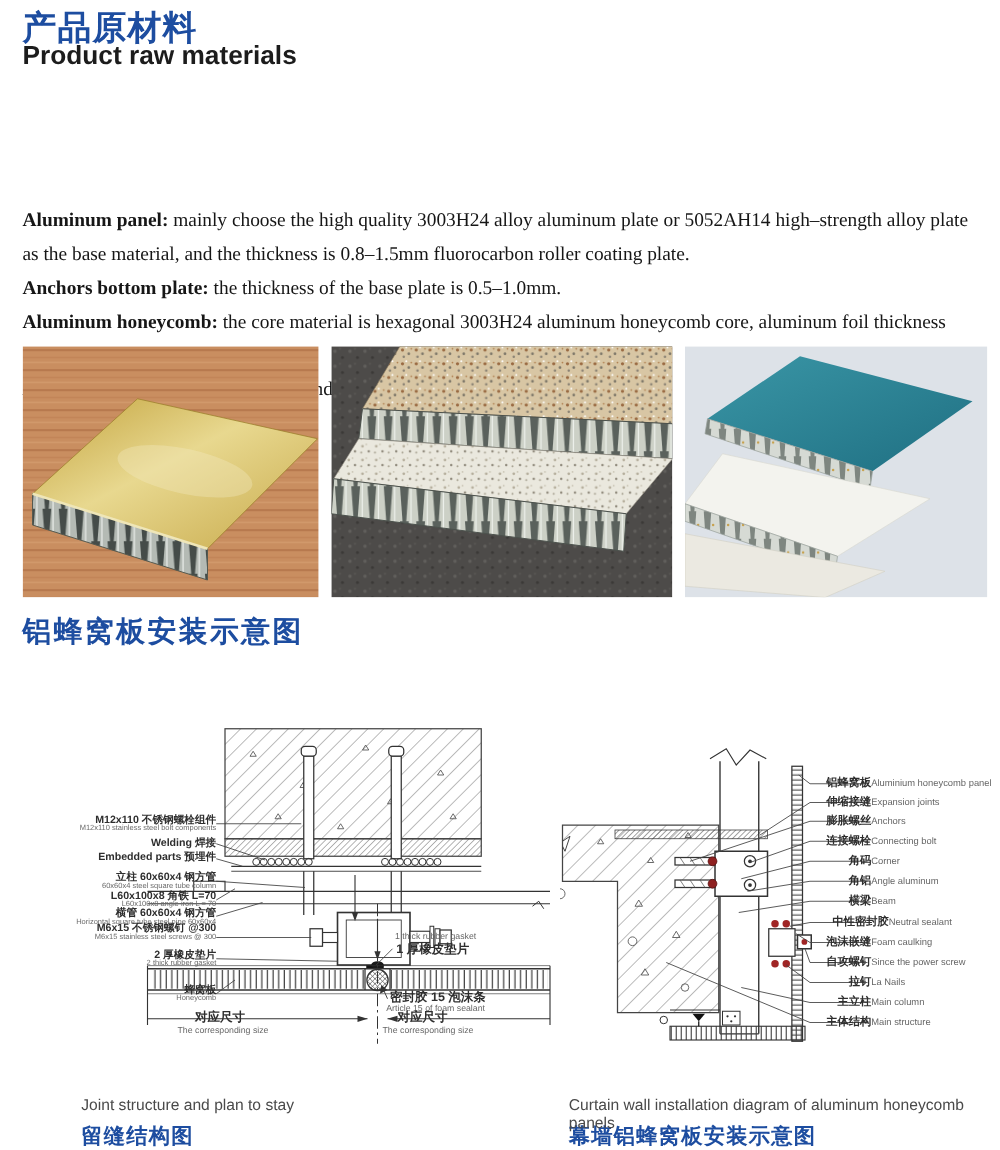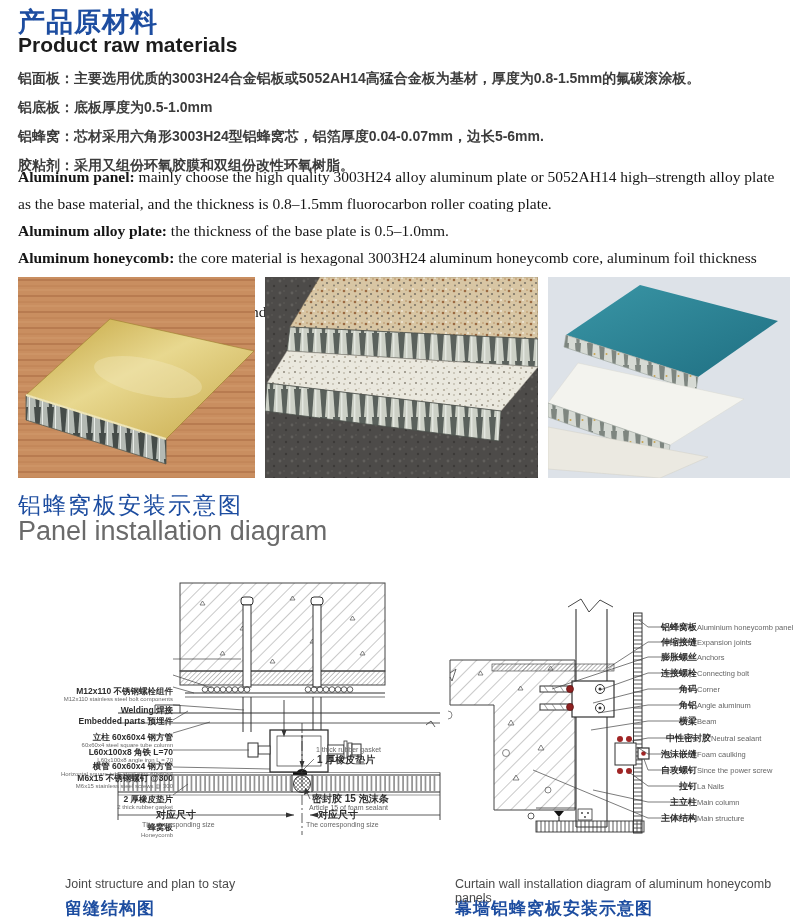--- a/index.html
+++ b/index.html
@@ -11,58 +11,52 @@
   .specs{position:absolute;left:18px;top:64px;width:770px;}
   .spec-line{font-size:14px;font-weight:bold;color:#3c3c3c;line-height:29px;white-space:nowrap;}
   .paras{position:absolute;left:18px;top:163px;width:766px;font-family:"Liberation Serif",serif;
          font-size:15.5px;line-height:27px;color:#161616;}
   .paras p{margin:0;}
   .lead{font-weight:bold;}
   
   .photos{position:absolute;left:18px;top:277px;width:772px;height:201px;display:flex;gap:10px;}
   .photo{height:201px;overflow:hidden;}
   
-  .title2-cn{position:absolute;left:18px;top:490px;font-size:23px;font-weight:normal;color:#1d4da0;letter-spacing:2px;}
+  .title2-cn{position:absolute;left:18px;top:490px;font-size:23px;font-weight:bold;color:#1d4da0;letter-spacing:2px;}
   .title2-en{position:absolute;left:18px;top:516px;font-size:27px;font-weight:400;color:#6a6a6a;}
   
   .diagram{position:absolute;top:575px;}
   .diagram svg{position:absolute;left:0;top:0;}
   #left-diagram{left:60px;width:390px;height:285px;}
   #right-diagram{left:448px;width:352px;height:285px;text-align:right;}
-  .lrow{position:absolute;width:118px;right:277px;text-align:right;line-height:1.05;margin-top:36px;}
+  .lrow{position:absolute;width:118px;right:277px;text-align:right;line-height:1.05;}
   .lrow .cn{font-size:8.5px;font-weight:bold;color:#2e2e2e;white-space:nowrap;}
   .lrow .en{font-size:6px;color:#6a6a6a;white-space:nowrap;}
   .rrow{position:absolute;left:205px;line-height:1;white-space:nowrap;}
   .rrow .cn{display:inline-block;width:44px;font-size:9px;font-weight:bold;color:#2e2e2e;}
   .rrow .en{font-size:7.5px;color:#666;}
   .anno{position:absolute;line-height:1;white-space:nowrap;}
   .anno.cnb{font-size:10px;font-weight:bold;color:#2e2e2e;}
   .anno.ens{font-size:7px;color:#666;}
   
   .cap-cn{position:absolute;font-size:17px;font-weight:bold;color:#1d4da0;letter-spacing:1px;margin-top:41px;}
   .cap-en{position:absolute;font-size:12.5px;color:#4a4a4a;}
 </style>
 </head>
 <body>
 
 <div class="page">
 
   <div class="title-cn">产品原材料</div>
   <div class="title-en">Product raw materials</div>
 
-  <div class="specs">
-    <div class="spec-line">铝面板：主要选用优质的3003H24合金铝板或5052AH14高猛合金板为基材，厚度为0.8-1.5mm的氟碳滚涂板。</div>
-    <div class="spec-line">铝底板：底板厚度为0.5-1.0mm</div>
-    <div class="spec-line">铝蜂窝：芯材采用六角形3003H24型铝蜂窝芯，铝箔厚度0.04-0.07mm，边长5-6mm.</div>
-    <div class="spec-line">胶粘剂：采用又组份环氧胶膜和双组份改性环氧树脂。</div>
-  </div>
 
   <div class="paras">
     <p><span class="lead">Aluminum panel:</span><span> mainly choose the high quality 3003H24 alloy aluminum plate or 5052AH14 high–strength alloy plate as the base material, and the thickness is 0.8–1.5mm fluorocarbon roller coating plate.</span></p>
-    <p><span class="lead">Aluminum alloy plate:</span><span> the thickness of the base plate is 0.5–1.0mm.</span></p>
+    <p><span class="lead">Anchors bottom plate:</span><span> the thickness of the base plate is 0.5–1.0mm.</span></p>
     <p><span class="lead">Aluminum honeycomb:</span><span> the core material is hexagonal 3003H24 aluminum honeycomb core, aluminum foil thickness 0.04–0.07mm, side length 5–6mm.</span></p>
     <p><span class="lead">Adhesive:</span><span> it is made of epoxy resin and epoxy resin.</span></p>
   </div>
 
   <div class="photos">
     <div class="photo" style="width:237px">
       <svg width="237" height="201">
         <defs>
           <pattern id="p1wood" width="237" height="16" patternUnits="userSpaceOnUse">
             <rect width="237" height="16" fill="#c98e60"></rect>
@@ -142,21 +136,20 @@
         <polygon points="92,8 230,44 150,100 18,58" fill="url(#p3teal)"></polygon>
         <polygon points="18,58 150,100 148,114 16,70" fill="url(#p3cells)" stroke="#9aa29c" stroke-width="0.6"></polygon>
         <polygon points="30,86 196,122 122,168 0,126" fill="#f3f3ee" stroke="#d8d8d0" stroke-width="0.5"></polygon>
         <polygon points="0,126 122,168 120,182 0,140" fill="url(#p3cells)" stroke="#9aa29c" stroke-width="0.6"></polygon>
         <polygon points="0,150 160,180 112,201 0,192" fill="#ebe9e1" stroke="#d2d0c6" stroke-width="0.5"></polygon>
       </svg>
     </div>
   </div>
 
   <div class="title2-cn">铝蜂窝板安装示意图</div>
-  <div class="title2-en">Panel installation diagram</div>
 
   <div id="left-diagram" class="diagram">
     <svg width="390" height="285" viewBox="0 0 390 285">
       <defs>
         <pattern id="h45" width="9" height="9" patternUnits="userSpaceOnUse" patternTransform="rotate(45)">
           <line x1="0" y1="0" x2="0" y2="9" stroke="#777" stroke-width="0.8"></line>
         </pattern>
         <pattern id="h45d" width="3.5" height="3.5" patternUnits="userSpaceOnUse" patternTransform="rotate(45)">
           <line x1="0" y1="0" x2="0" y2="3.5" stroke="#555" stroke-width="0.7"></line>
         </pattern>

